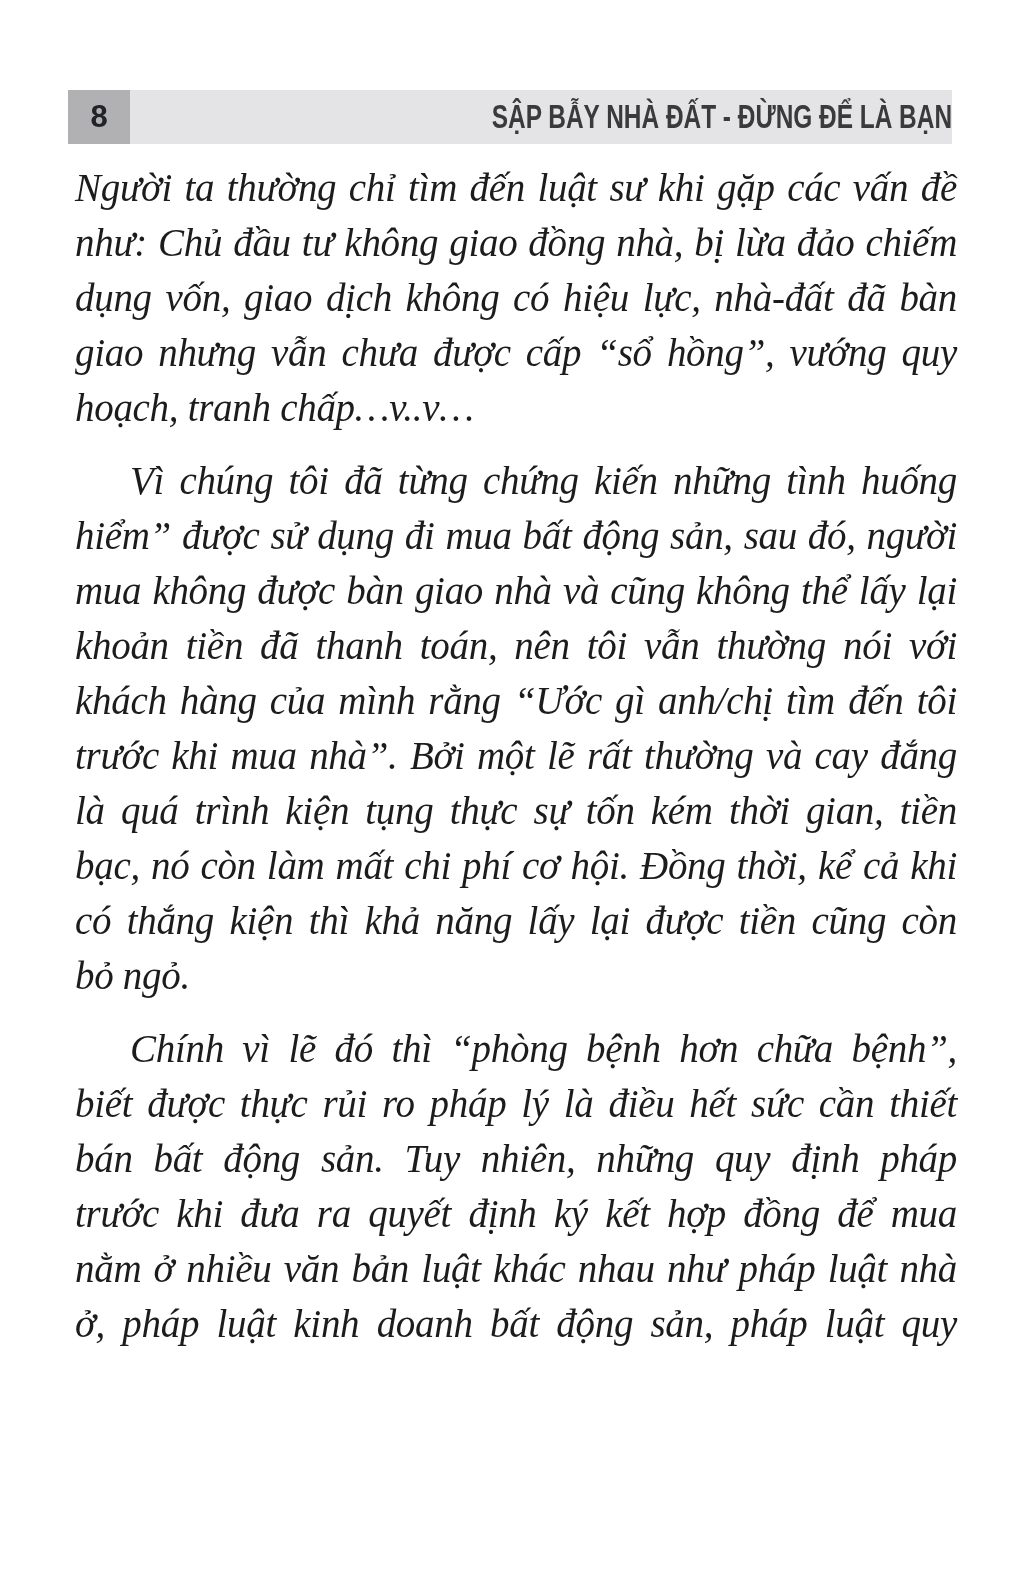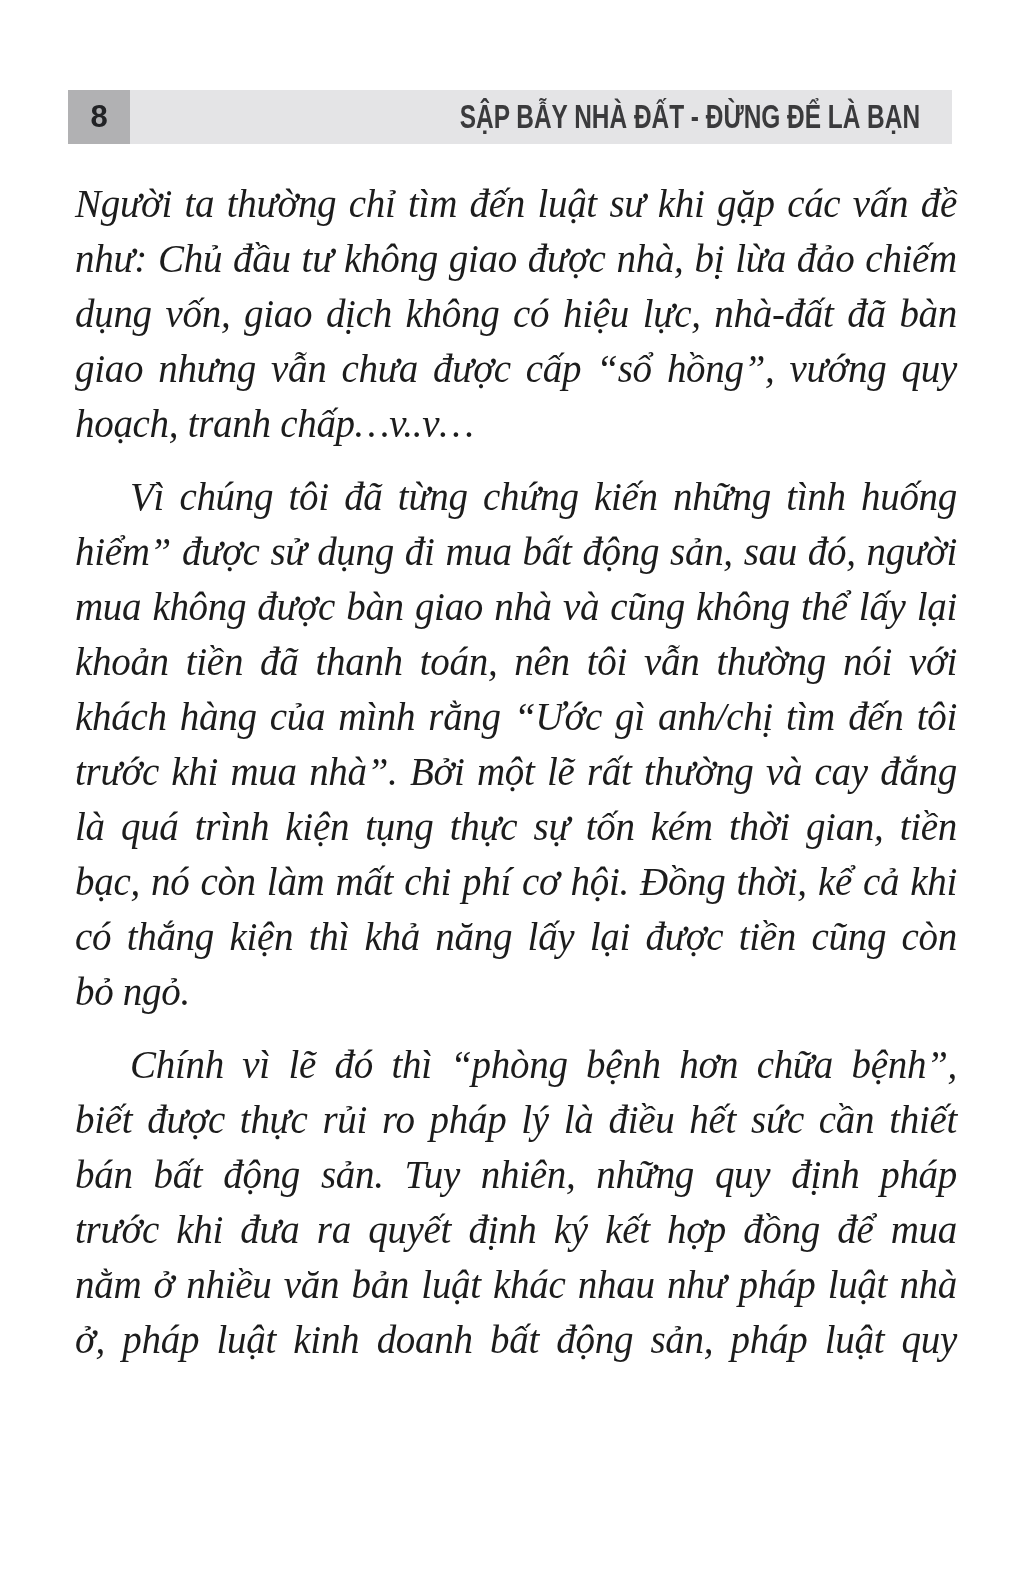--- a/index.html
+++ b/index.html
@@ -29,36 +29,36 @@
     background:var(--page-number-bg);
     color:#222326;
     font-family:"Liberation Sans","DejaVu Sans",sans-serif;
     font-weight:bold; font-size:31px;
     display:flex; align-items:center; justify-content:center;
   }
   .header-bar{
     flex:1 1 auto;
     background:var(--header-bar-bg);
     display:flex; align-items:center; justify-content:flex-end;
-    padding-right:32px;
+    padding-right:0;
     overflow:hidden;
   }
   .header-title{
     font-family:"Liberation Sans","DejaVu Sans",sans-serif;
     font-weight:bold; font-size:33px;
     color:var(--header-text);
     white-space:nowrap;
     transform:scaleX(0.74);
     transform-origin:right center;
     letter-spacing:0px;
   }
 
   
   .page-body{
-    position:absolute; top:176px; left:75px; right:78px;
+    position:absolute; top:160px; left:75px; right:78px;
     color:var(--body-text);
     font-style:italic;
     font-size:39px;
     line-height:55px;
     letter-spacing:-0.3px;
   }
   .paragraph{ margin:0 0 18px 0; }
   .line{
     text-align:justify;
     text-align-last:justify;
@@ -74,21 +74,21 @@
   <header class="page-header">
     <div class="page-number">8</div>
     <div class="header-bar">
       <span class="header-title">SẬP BẪY NHÀ ĐẤT - ĐỪNG ĐỂ LÀ BẠN</span>
     </div>
   </header>
 
   <main class="page-body">
       <div class="paragraph">
         <div class="line">Người ta thường chỉ tìm đến luật sư khi gặp các vấn đề</div>
-        <div class="line">như: Chủ đầu tư không giao được nhà, bị lừa đảo chiếm</div>
+        <div class="line">như: Chủ đầu tư không giao đồng nhà, bị lừa đảo chiếm</div>
         <div class="line">dụng vốn, giao dịch không có hiệu lực, nhà-đất đã bàn</div>
         <div class="line">giao nhưng vẫn chưa được cấp “sổ hồng”, vướng quy</div>
         <div class="line last">hoạch, tranh chấp…v..v…</div>
       </div>
       <div class="paragraph">
         <div class="line first-indent">Vì chúng tôi đã từng chứng kiến những tình huống</div>
         <div class="line">hiểm” được sử dụng đi mua bất động sản, sau đó, người</div>
         <div class="line">mua không được bàn giao nhà và cũng không thể lấy lại</div>
         <div class="line">khoản tiền đã thanh toán, nên tôi vẫn thường nói với</div>
         <div class="line">khách hàng của mình rằng “Ước gì anh/chị tìm đến tôi</div>

